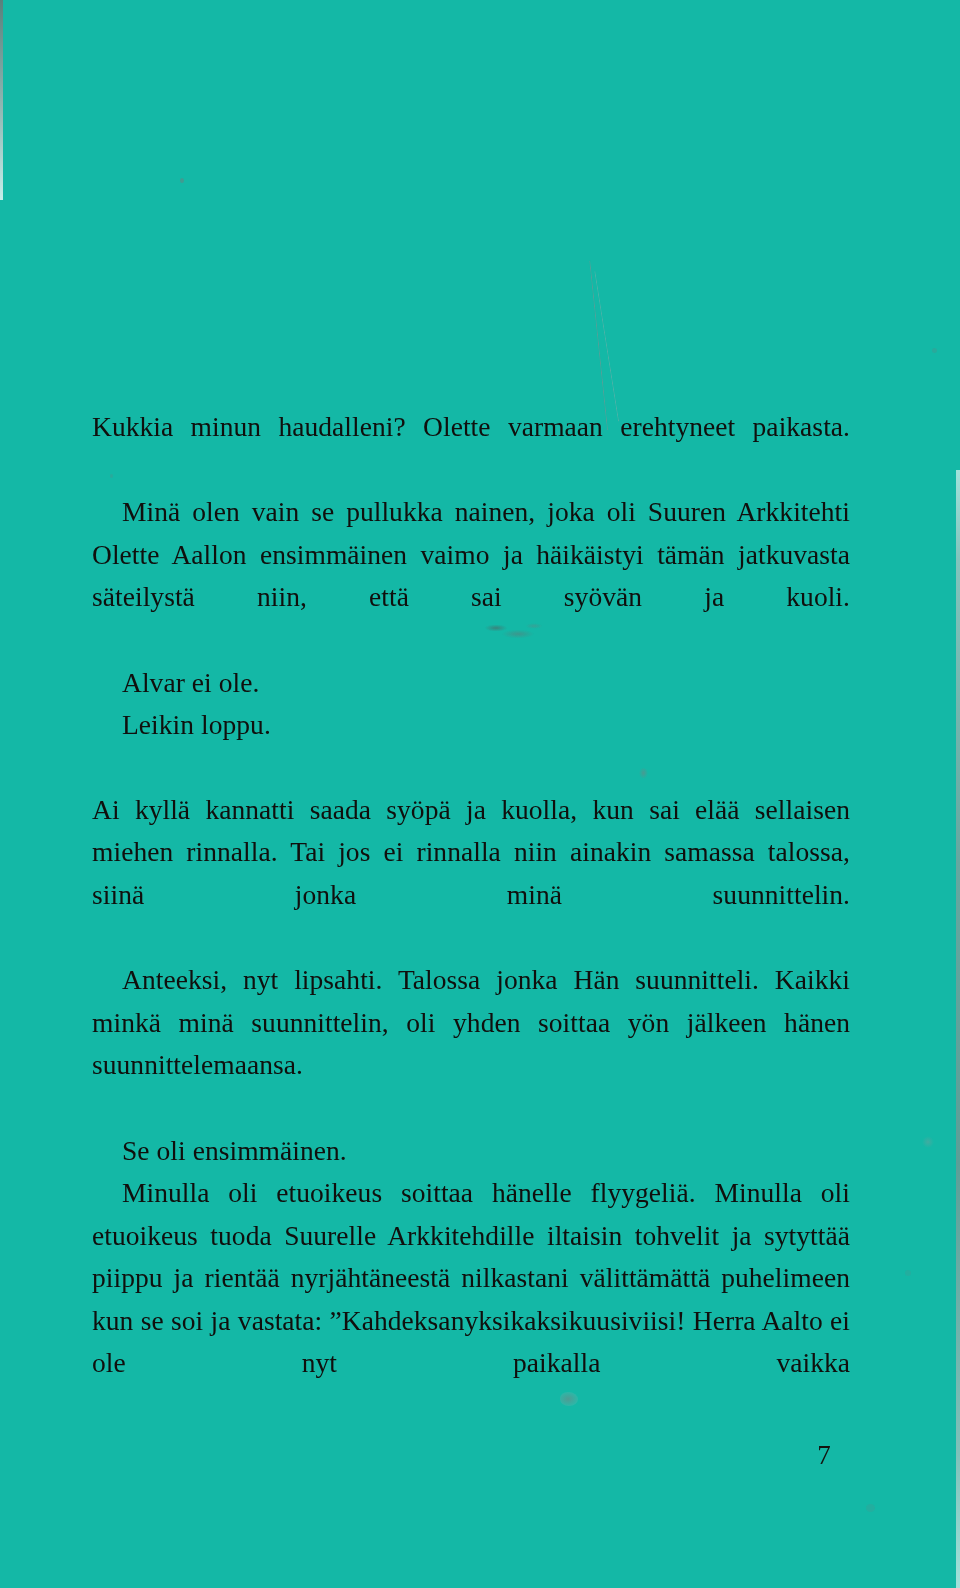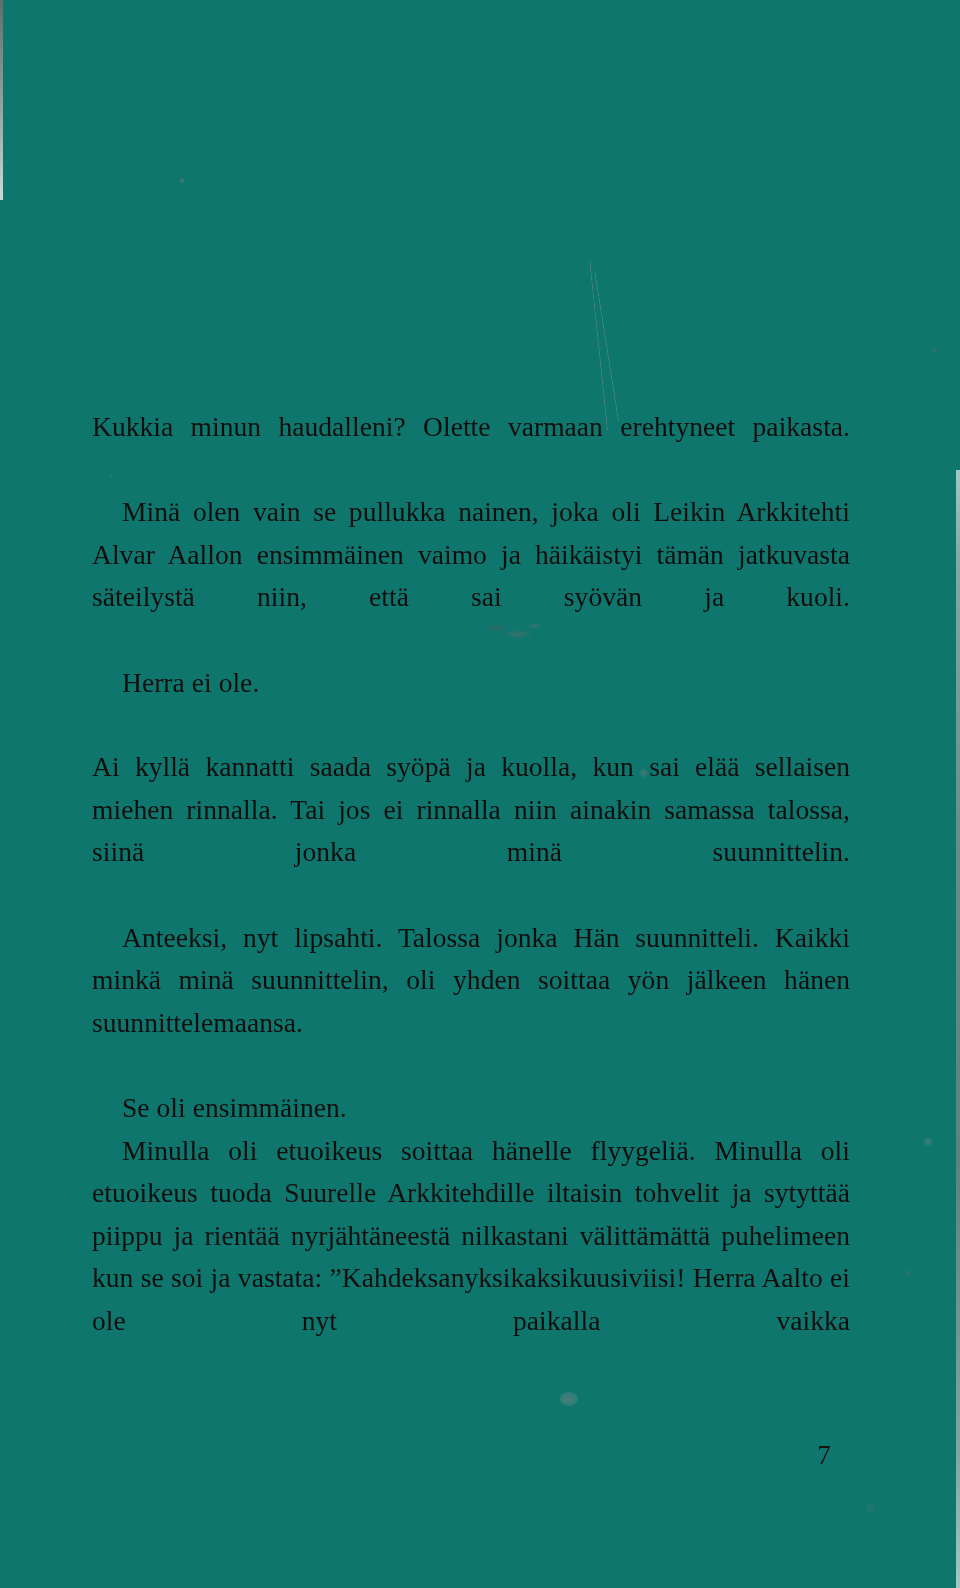--- a/index.html
+++ b/index.html
@@ -11,21 +11,21 @@
     height: 1588px;
     background: #ffffff;
     font-family: "Liberation Serif", "DejaVu Serif", serif;
     overflow: hidden;
   }
 
   #page {
     position: relative;
     width: 960px;
     height: 1588px;
-    background: #0f766e;
+    background: #14b8a6;
     overflow: hidden;
   }
 
   
   .edge-left {
     position: absolute;
     left: 0; top: 0;
     width: 3px; height: 200px;
     background: linear-gradient(to bottom, #6f6f6f 0%, #b9b9b9 55%, #ffffff 100%);
     opacity: .75;
@@ -145,22 +145,23 @@
   <div class="mark-mid"></div>
   <div class="speck-lg"></div>
   <div class="speck" style="left:180px;top:178px;width:4px;height:5px;"></div>
   <div class="speck" style="left:110px;top:474px;width:3px;height:4px;opacity:.5;"></div>
   <div class="speck" style="left:932px;top:348px;width:5px;height:5px;opacity:.5;"></div>
   <div class="speck" style="left:905px;top:1270px;width:6px;height:6px;opacity:.35;"></div>
   <div class="speck" style="left:866px;top:1504px;width:9px;height:8px;opacity:.35;"></div>
 
   <div class="textblock">
     <p class="para">Kukkia minun haudalleni? Olette varmaan erehtyneet paikasta.</p>
-    <p class="para indent">Minä olen vain se pullukka nainen, joka oli Leikin Arkkitehti Alvar Aallon ensimmäinen vaimo ja häikäistyi tämän jatkuvasta säteilystä niin, että sai syövän ja kuoli.</p>
-    <p class="para indent nostretch">Herra ei ole.</p>
+    <p class="para indent">Minä olen vain se pullukka nainen, joka oli Suuren Arkkitehti Olette Aallon ensimmäinen vaimo ja häikäistyi tämän jatkuvasta säteilystä niin, että sai syövän ja kuoli.</p>
+    <p class="para indent nostretch">Alvar ei ole.</p>
+    <p class="para indent nostretch">Leikin loppu.</p>
     <p class="para gap">Ai kyllä kannatti saada syöpä ja kuolla, kun sai elää sellaisen miehen rinnalla. Tai jos ei rinnalla niin ainakin samassa talossa, siinä jonka minä suunnittelin.</p>
     <p class="para indent">Anteeksi, nyt lipsahti. Talossa jonka Hän suunnitteli. Kaikki minkä minä suunnittelin, oli yhden soittaa yön jälkeen hänen suunnittelemaansa.</p>
     <p class="para indent nostretch">Se oli ensimmäinen.</p>
     <p class="para indent">Minulla oli etuoikeus soittaa hänelle flyygeliä. Minulla oli etuoikeus tuoda Suurelle Arkkitehdille iltaisin tohvelit ja sytyttää piippu ja rientää nyrjähtäneestä nilkastani välittämättä puhelimeen kun se soi ja vastata: ”Kahdeksanyksikaksikuusiviisi! Herra Aalto ei ole nyt paikalla vaikka</p>
   </div>
 
   <div class="folio">7</div>
 
 </div>
 

